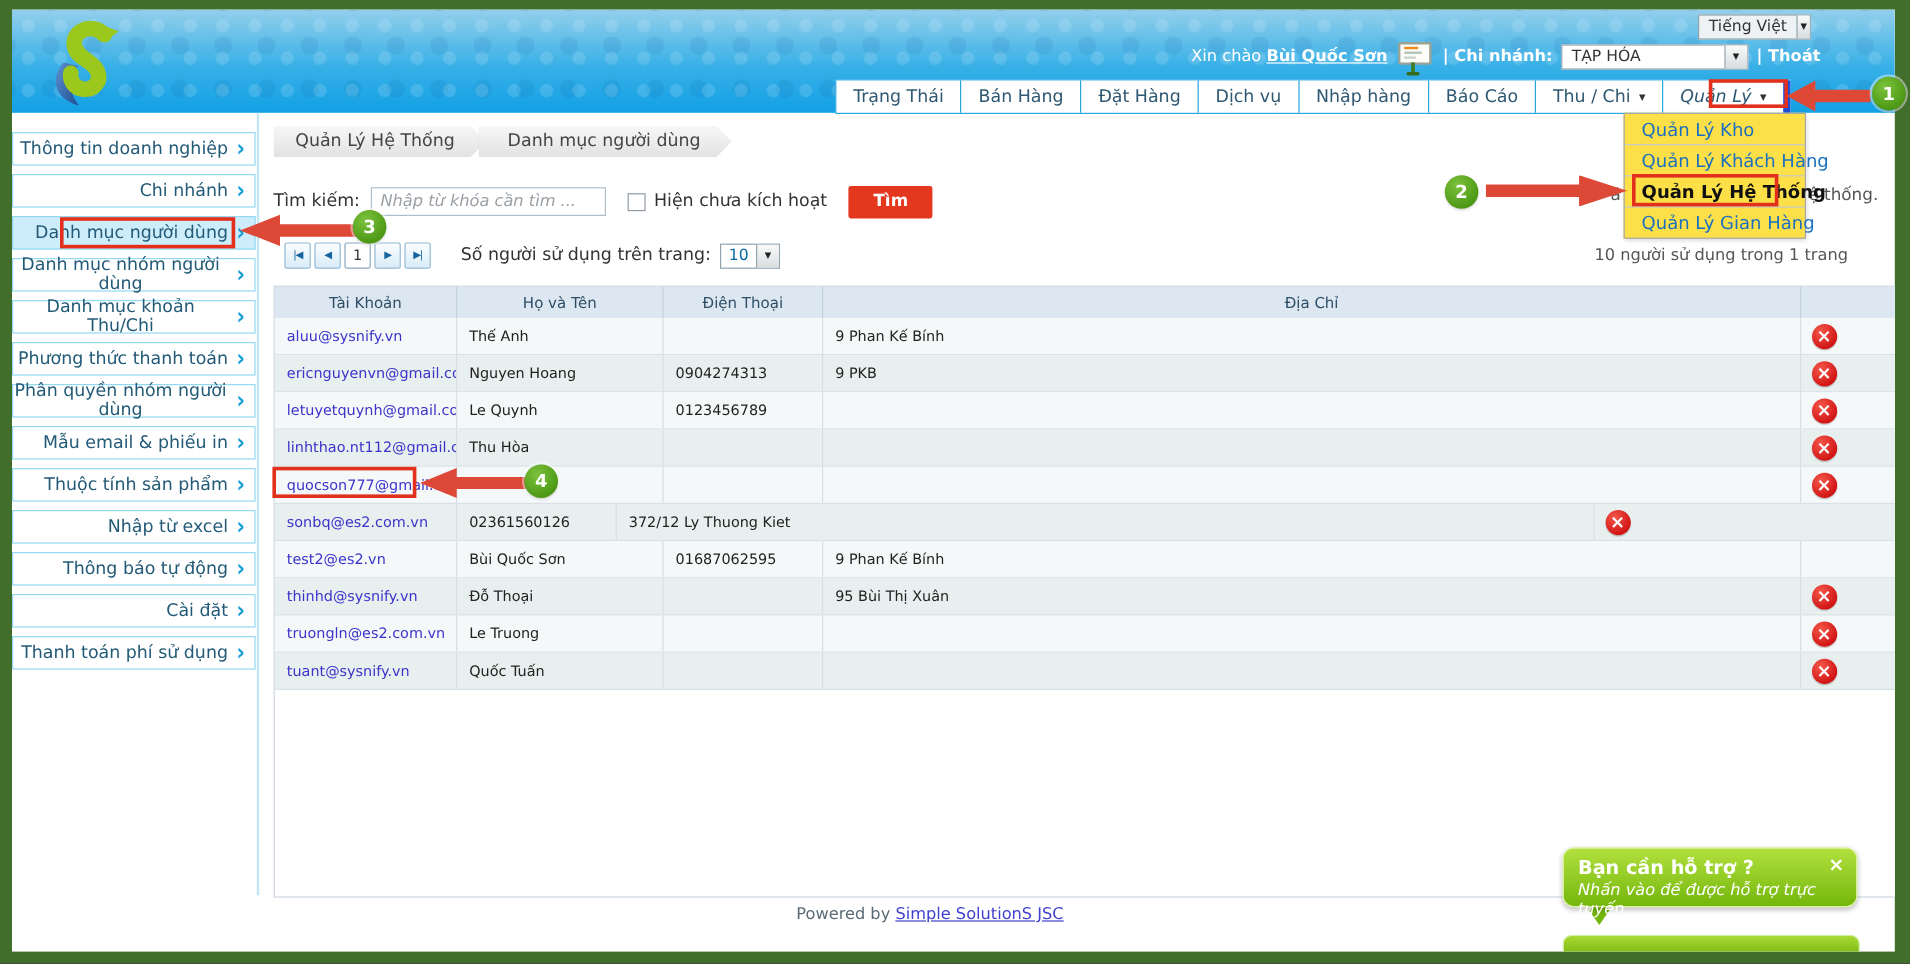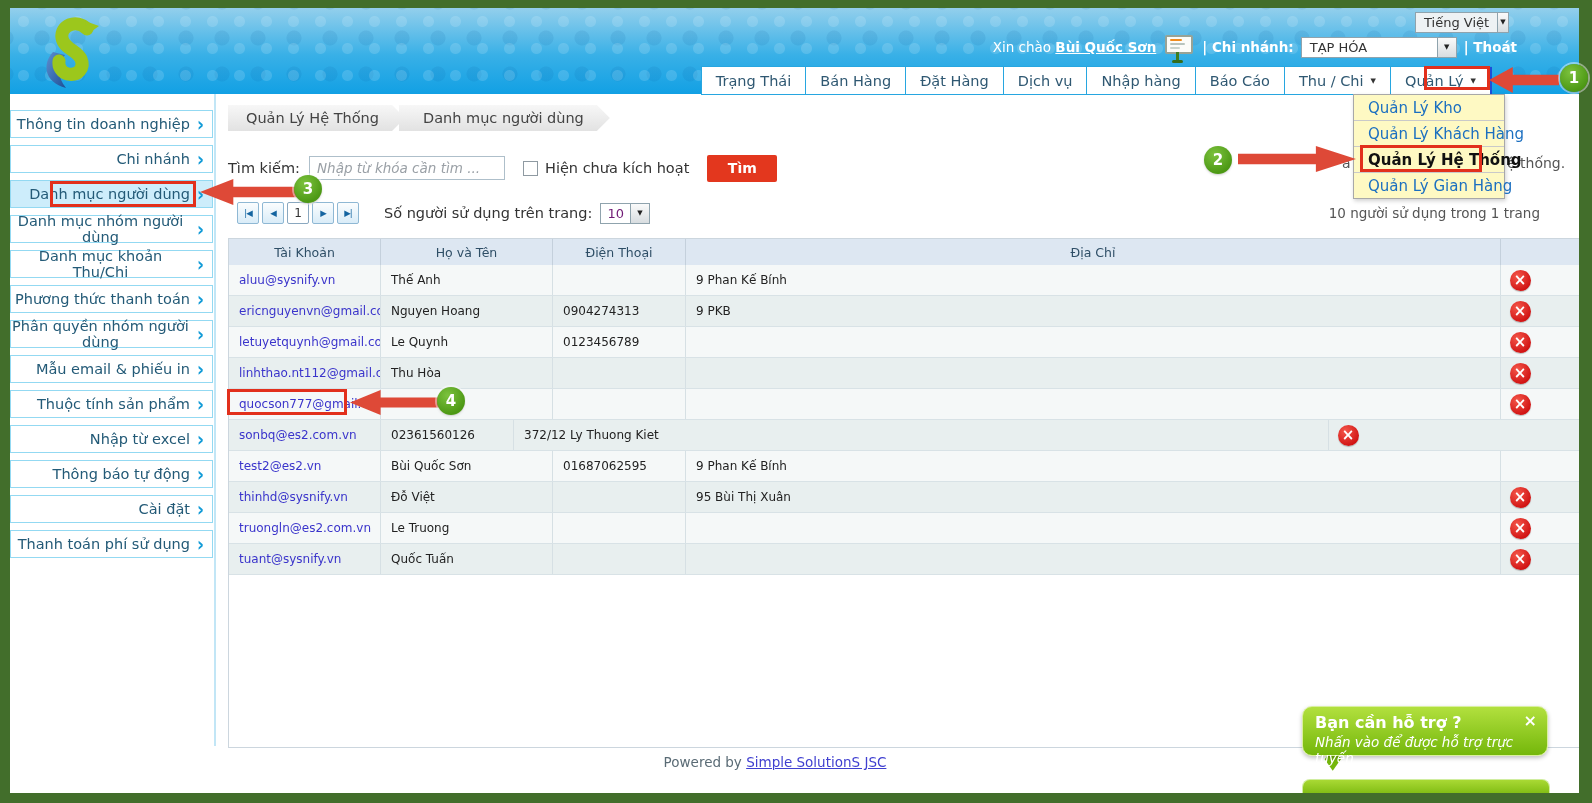--- a/index.html
+++ b/index.html
@@ -28,21 +28,21 @@
   .board{position:relative;width:24px;height:15px;background:#fcfcf8;border:2px solid #98a396;border-radius:2px;margin:0 2px;top:-3px;}
   .board .ln{position:absolute;left:3px;height:2px;border-radius:1px;}
   .board .o{top:2px;width:12px;background:#f08c1e;}
   .board .g1{top:6px;width:15px;background:#b9c4bd;}
   .board .g2{top:10px;width:10px;background:#c9d3cc;}
   .board .pole{position:absolute;left:9px;bottom:-9px;width:3px;height:9px;background:#3e7d22;}
   .board .base{position:absolute;left:5px;bottom:-11px;width:11px;height:3px;background:#356d1c;border-radius:2px;}
 
   .nav{position:absolute;right:87px;top:58px;height:27px;display:flex;border-top:1px solid #27a6e0;border-bottom:1px solid #27a6e0;background:#fff;}
   .nav-item{display:flex;align-items:center;padding:0 14px;font-size:14.5px;color:#2f5872;border-left:1px solid #27a6e0;cursor:pointer;white-space:nowrap;}
-  .nav-item:last-child{border-right:2px solid #1d4ed8;}
+  .nav-item:last-child{border-right:6px solid #1d4ed8;font-style:italic;}
   .nav-caret{font-size:7px;color:#333;margin-left:7px;}
 
   
   .sidebar{position:absolute;left:0;top:102px;width:203px;display:flex;flex-direction:column;gap:7px;}
   .sb-item{height:26px;border:1px solid #93d9f2;background:#fff;display:flex;align-items:center;justify-content:flex-end;
            padding-right:8px;font-size:14.5px;color:#235a77;cursor:pointer;text-align:center;}
   .sb-item.active{background:#cdedfb;}
   .sb-chev{color:#129bd7;font-weight:bold;font-size:17px;margin-left:7px;line-height:1;transform:scaleY(1.15);}
   .vsep{position:absolute;left:204px;top:86px;width:2px;height:652px;background:#c2e6f6;}
 
@@ -71,42 +71,42 @@
            display:flex;align-items:center;justify-content:center;border-radius:2px;cursor:pointer;}
 
   
   .pg-row{position:absolute;left:227px;top:194px;height:22px;display:flex;align-items:center;}
   .pg-btn{width:20px;height:20px;border:1px solid #8fb8d4;background:linear-gradient(#fbfdfe,#d9ecf8);
           display:flex;align-items:center;justify-content:center;font-size:8.5px;color:#1464a0;
           border-radius:2px;margin-right:3px;cursor:pointer;letter-spacing:-1px;}
   .pg-cur{background:#fff;border-color:#8aa8c0;color:#333;font-size:12px;letter-spacing:0;}
   .pp-label{font-size:14.5px;color:#333;margin:0 8px 0 22px;}
   .sel-pp{height:21px;}
-  .sel-pp .val{color:#701a75;font-size:13px;padding:0 6px;}
+  .sel-pp .val{color:#0369a1;font-size:13px;padding:0 6px;}
   .summary{position:absolute;right:39px;top:197px;font-size:13.5px;color:#555;}
 
   
   .panel{position:absolute;left:218px;top:230px;width:1548px;height:510px;border:1px solid #ccd6de;box-sizing:border-box;background:#fff;}
   .t-head{display:flex;height:26px;background:#dde7f2;}
   .th{display:flex;align-items:center;justify-content:center;font-size:12.5px;color:#2e4e66;
       border-right:1px solid #c4d0dc;box-sizing:border-box;}
   .t-row{display:flex;height:30px;border-bottom:1px solid #d8e2e6;}
   .t-row.odd{background:#f5f8f8;}
   .t-row.even{background:#e8efef;}
   .td{display:flex;align-items:center;font-size:12px;color:#222;padding:0 4px 0 10px;
       border-right:1px solid #d6e0e4;box-sizing:border-box;white-space:nowrap;overflow:hidden;}
   .c0{width:152px;}.c1{width:172px;}.c2{width:133px;}.c3{width:815px;}
   .c4{width:38px;border-right:none;display:flex;align-items:center;justify-content:center;padding:0;}
   .email{color:#3a34cb;text-decoration:none;cursor:pointer;}
   .del-btn{width:21px;height:21px;border-radius:50%;background:radial-gradient(circle at 35% 30%,#f4574a,#d01212 75%);
            color:#fff;font-weight:bold;font-size:15px;line-height:1;display:flex;align-items:center;justify-content:center;
            cursor:pointer;box-shadow:0 1px 1px rgba(0,0,0,.25);}
 
   
-  .menu{position:absolute;left:1343px;top:86px;width:150px;background:#fef9c3;border:1px solid #a8a8a8;
+  .menu{position:absolute;left:1343px;top:86px;width:150px;background:#fde047;border:1px solid #a8a8a8;
         box-shadow:1px 2px 4px rgba(0,0,0,.18);z-index:50;}
   .menu-item{height:25px;display:flex;align-items:center;padding-left:14px;font-size:15px;color:#1b6fc0;
              border-bottom:1px solid #c9c9c9;cursor:pointer;white-space:nowrap;}
   .menu-item:last-child{border-bottom:none;}
   .menu-item.active{color:#111;font-weight:bold;}
 
   
   .footer{position:absolute;left:0;top:746px;width:1530px;text-align:center;font-size:13.5px;color:#5a6b75;}
   .footer a{color:#3f3fd0;text-decoration:underline;cursor:pointer;}
 
@@ -376,21 +376,21 @@
           </div>
         <div class="td c1">Bùi Quốc Sơn</div>
         <div class="td c2">01687062595</div>
         <div class="td c3">9 Phan Kế Bính</div>
         <div class="td c4"></div>
       </div>
       <div class="t-row even">
         <div class="td c0">
             <a class="email">thinhd@sysnify.vn</a>
           </div>
-        <div class="td c1">Đỗ Việt</div>
+        <div class="td c1">Đỗ Thoại</div>
         <div class="td c2"></div>
         <div class="td c3">95 Bùi Thị Xuân</div>
         <div class="td c4">
             <span class="del-btn">×</span>
           </div>
       </div>
       <div class="t-row odd">
         <div class="td c0">
             <a class="email">truongln@es2.com.vn</a>
           </div>

